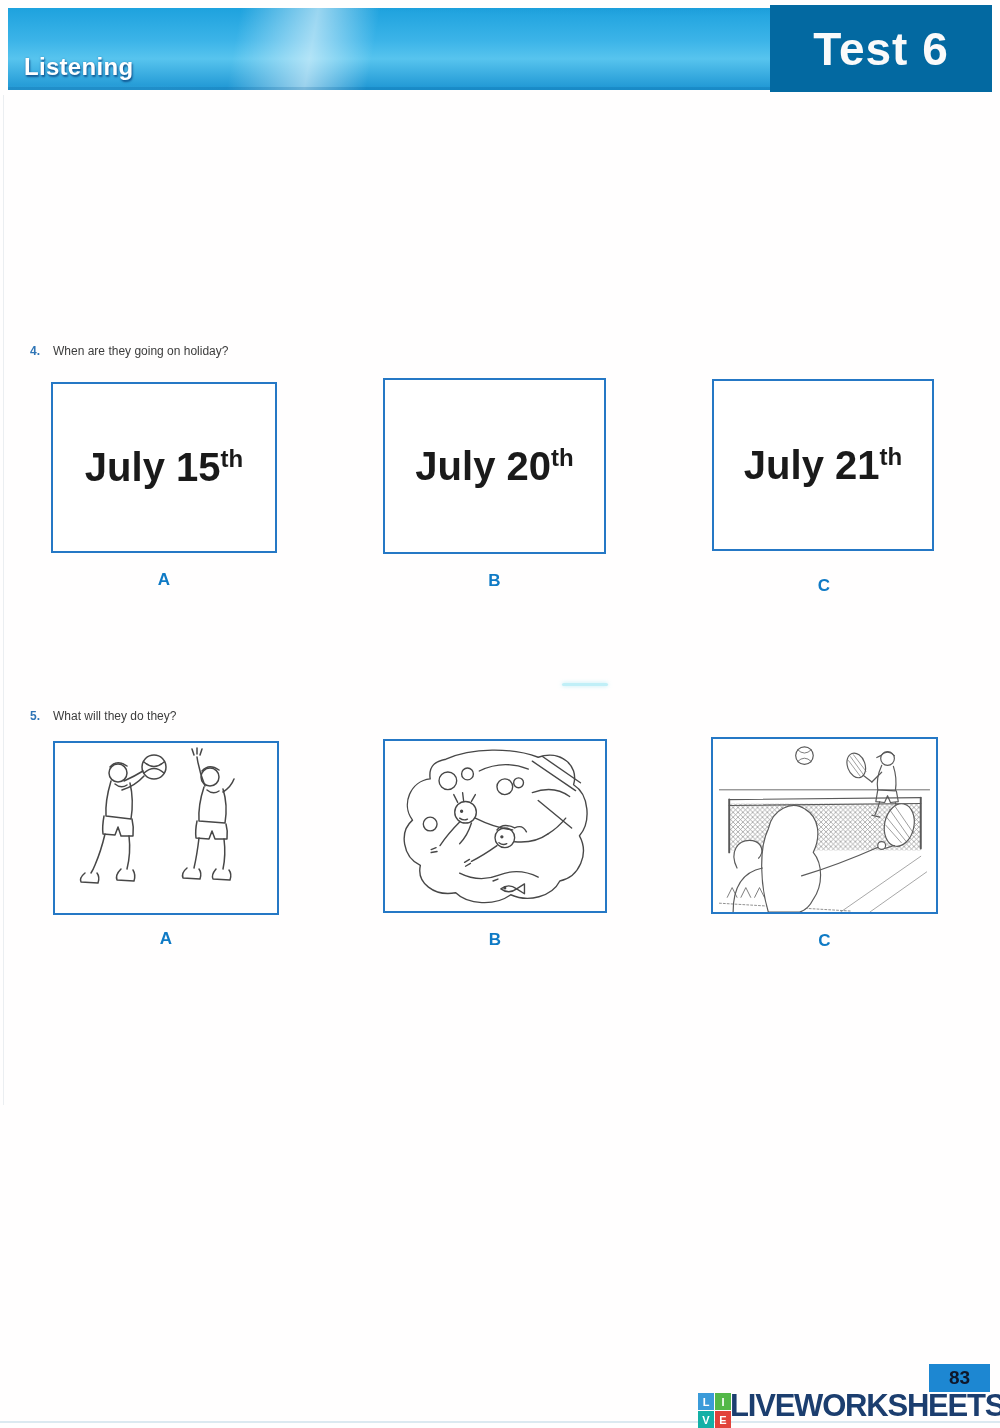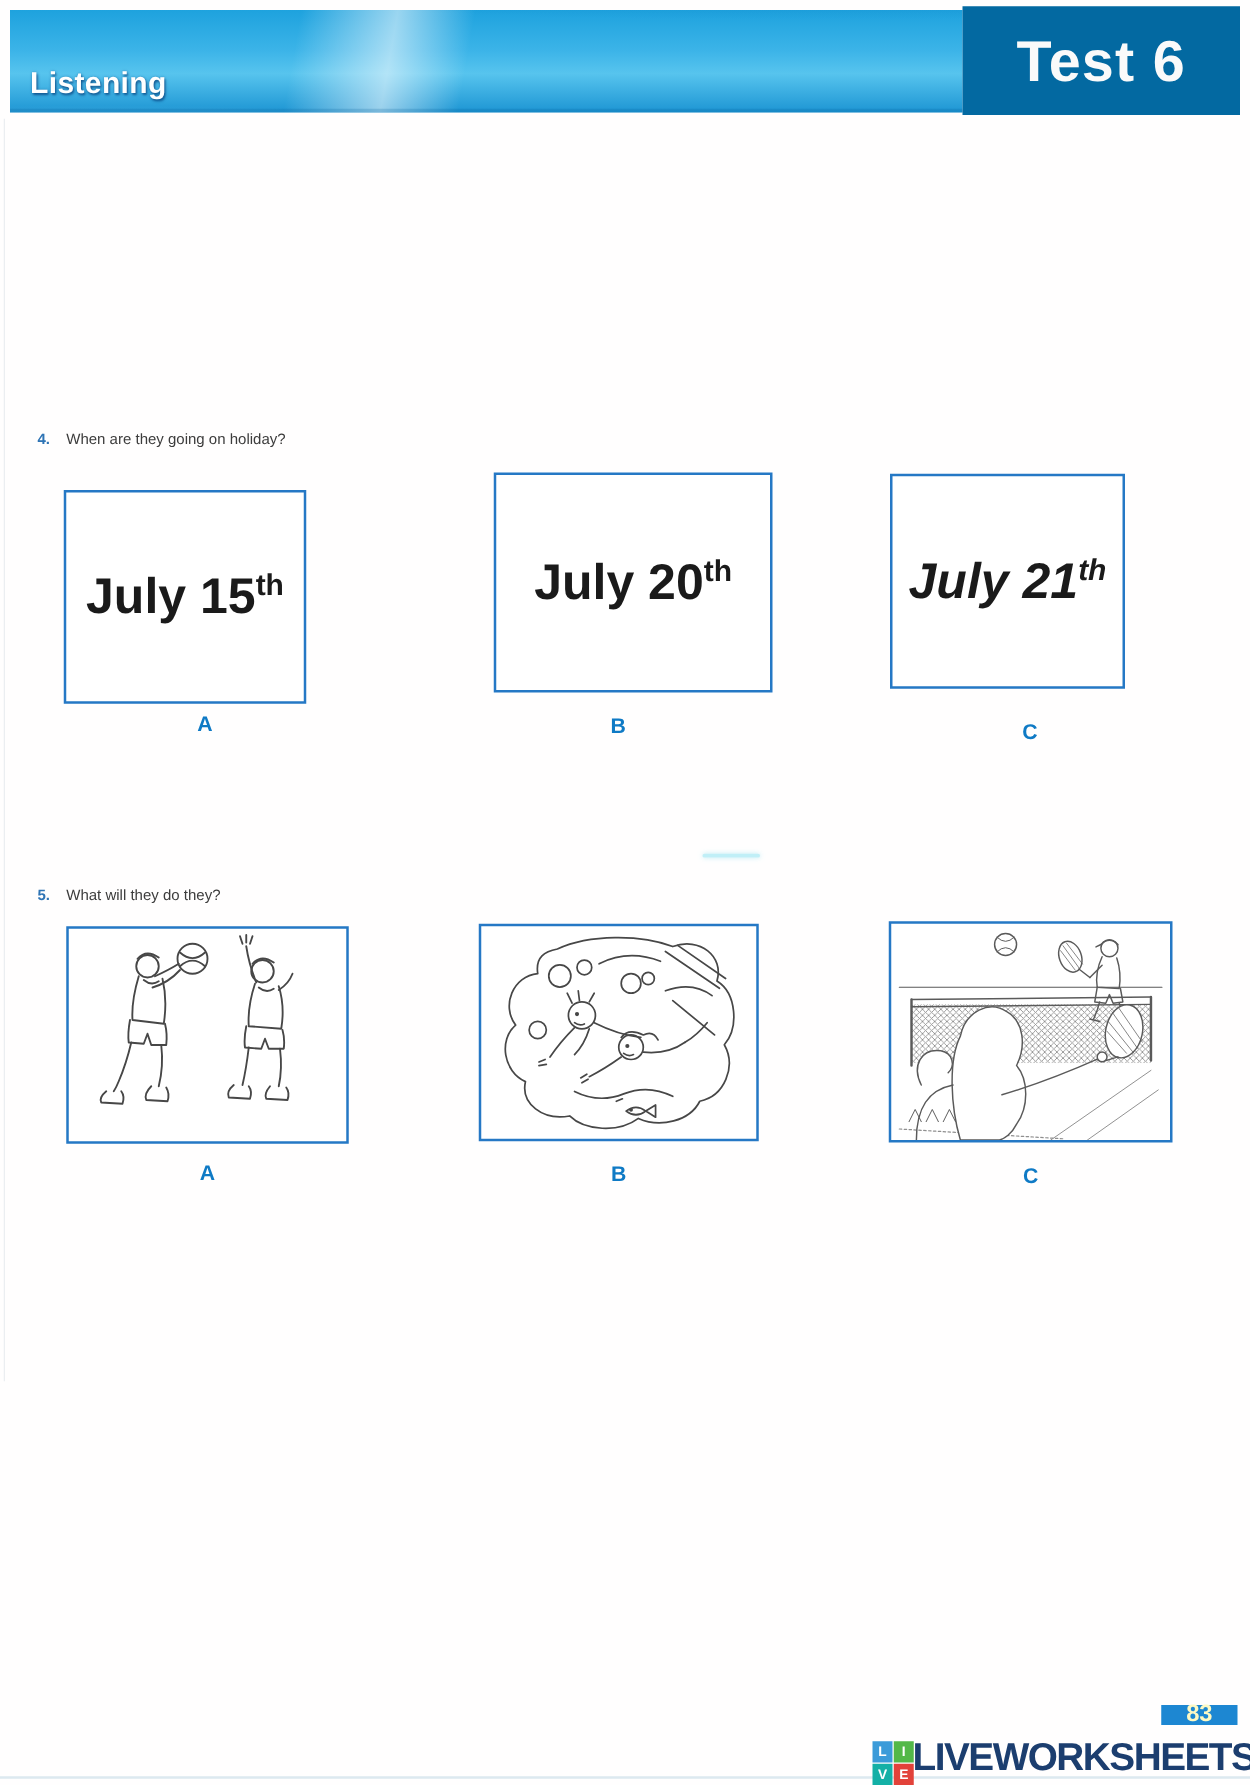--- a/index.html
+++ b/index.html
@@ -35,38 +35,38 @@
     display:flex;align-items:center;justify-content:center;cursor:pointer;
   }
   .date-text{font-size:40px;font-weight:bold;color:#1a1a1a;white-space:nowrap;}
   .date-text sup{font-size:24px;line-height:0;}
   .opt-label{
     position:absolute;text-align:center;color:#0f7ac5;font-weight:bold;font-size:17px;
   }
   .img-card svg{width:100%;height:100%;display:block;}
   
   .q4-line{left:30px;top:344px;}
-  .q4-a{left:51px;top:392px;width:194px;height:171px;}
-  .q4-b{left:383px;top:378px;width:223px;height:176px;margin-left:12px;}
-  .q4-c{left:712px;top:379px;width:188px;height:172px;font-style:italic;}
+  .q4-a{left:51px;top:382px;width:226px;height:171px;}
+  .q4-b{left:383px;top:378px;width:223px;height:176px;}
+  .q4-c{left:712px;top:379px;width:222px;height:172px;}
   .q4-la{left:51px;top:570px;width:226px;}
   .q4-lb{left:383px;top:571px;width:223px;}
   .q4-lc{left:712px;top:576px;width:224px;}
   
   .q5-line{left:30px;top:709px;}
   .q5-a{left:53px;top:741px;width:226px;height:174px;}
   .q5-b{left:383px;top:739px;width:224px;height:174px;}
   .q5-c{left:711px;top:737px;width:227px;height:177px;}
   .q5-la{left:53px;top:929px;width:226px;}
   .q5-lb{left:383px;top:930px;width:224px;}
   .q5-lc{left:711px;top:931px;width:227px;}
   
   .page-badge{
-    position:absolute;left:929px;top:1364px;width:61px;height:16px;background:#1d87d2;
-    color:#fef9c3;font-weight:bold;font-size:19px;display:flex;align-items:center;justify-content:center;
+    position:absolute;left:929px;top:1364px;width:61px;height:28px;background:#1d87d2;
+    color:#0f172a;font-weight:bold;font-size:19px;display:flex;align-items:center;justify-content:center;
     z-index:1;
   }
   .logo{position:absolute;left:698px;top:1390px;display:flex;align-items:flex-start;z-index:2;}
   .logo-grid{display:grid;grid-template-columns:16px 16px;grid-auto-rows:17px;gap:1px;margin-top:3px;}
   .tile{display:flex;align-items:center;justify-content:center;color:#fff;font-size:11px;font-weight:bold;}
   .wordmark{font-size:31px;font-weight:bold;color:#1c3e6f;letter-spacing:-1.2px;line-height:1.05;margin-left:-1px;}
   
   .smudge{
     position:absolute;left:562px;top:683px;width:46px;height:3px;border-radius:2px;
     background:rgba(140,225,240,.55);box-shadow:0 0 4px rgba(140,225,240,.6);

